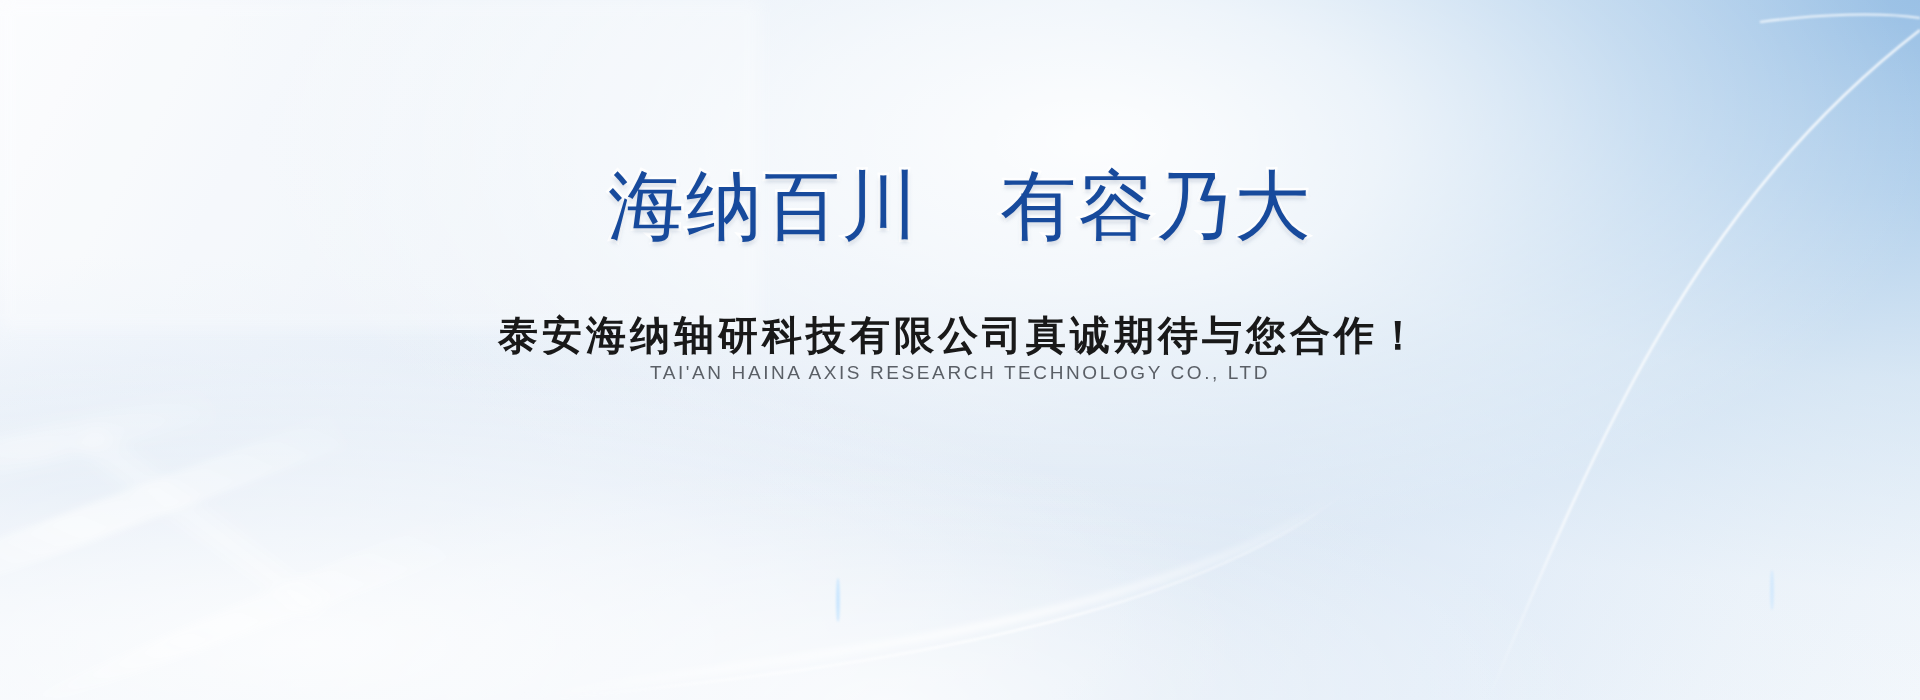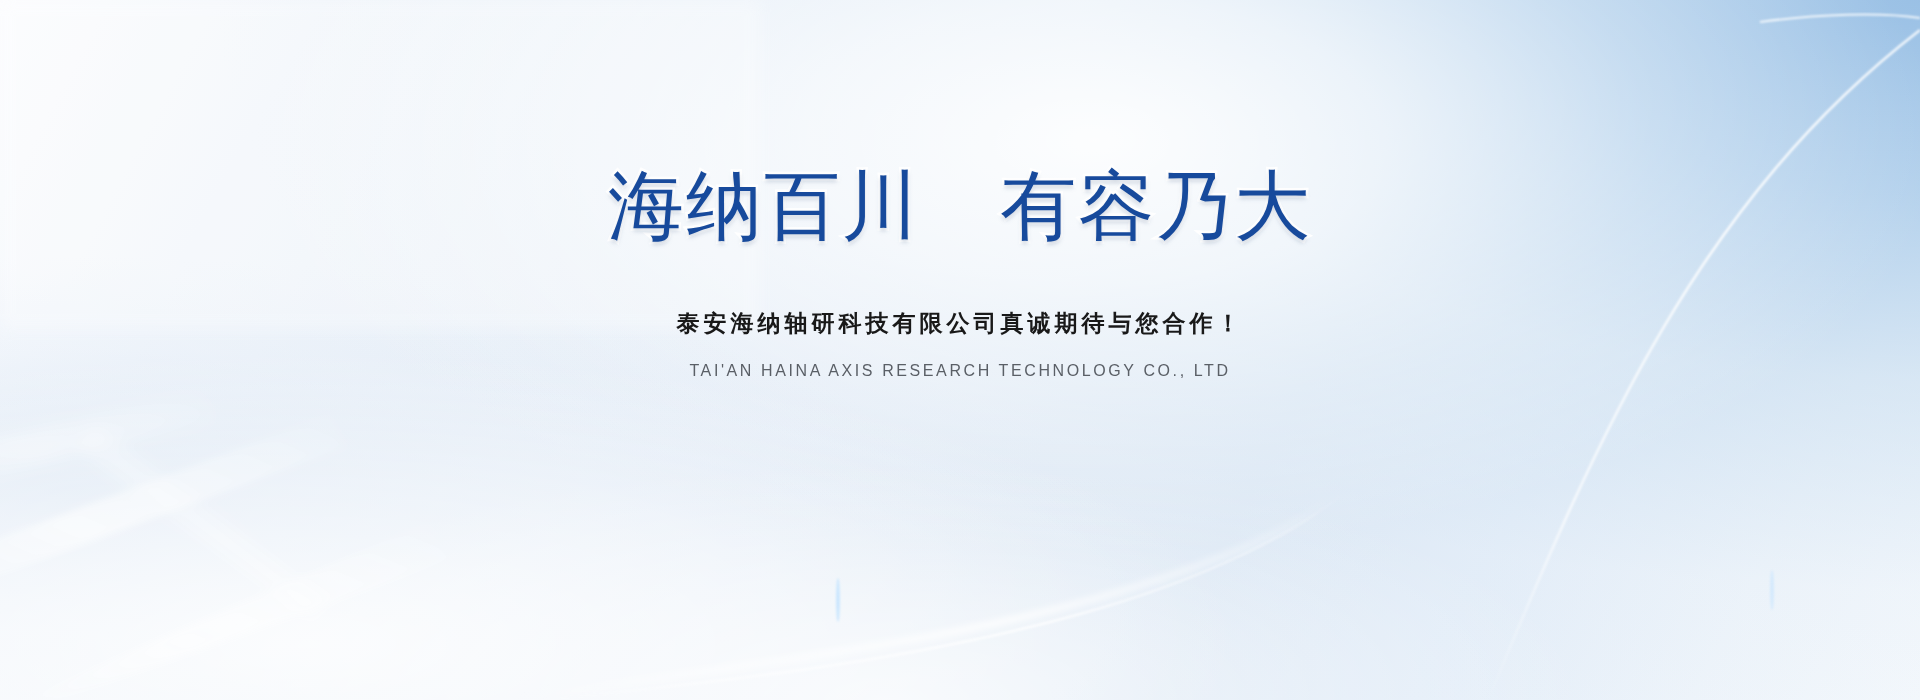--- a/index.html
+++ b/index.html
@@ -116,34 +116,34 @@
   }
 
   .headline .gap { display: inline-block; width: 34px; }
 
   .subtitle-cn {
     position: absolute;
     left: 0;
     right: 0;
     top: 308px;
     text-align: center;
-    font-size: 23px;
+    font-size: 40px;
     font-weight: bold;
     color: #191919;
     letter-spacing: 4px;
     white-space: nowrap;
   }
 
   .subtitle-en {
     position: absolute;
     left: 0;
     right: 0;
     top: 362px;
     text-align: center;
-    font-size: 16px;
+    font-size: 19px;
     font-weight: normal;
     color: #5a5f66;
     letter-spacing: 2.6px;
     white-space: nowrap;
   }
 </style>
 </head>
 <body>
 
 <div id="banner">

